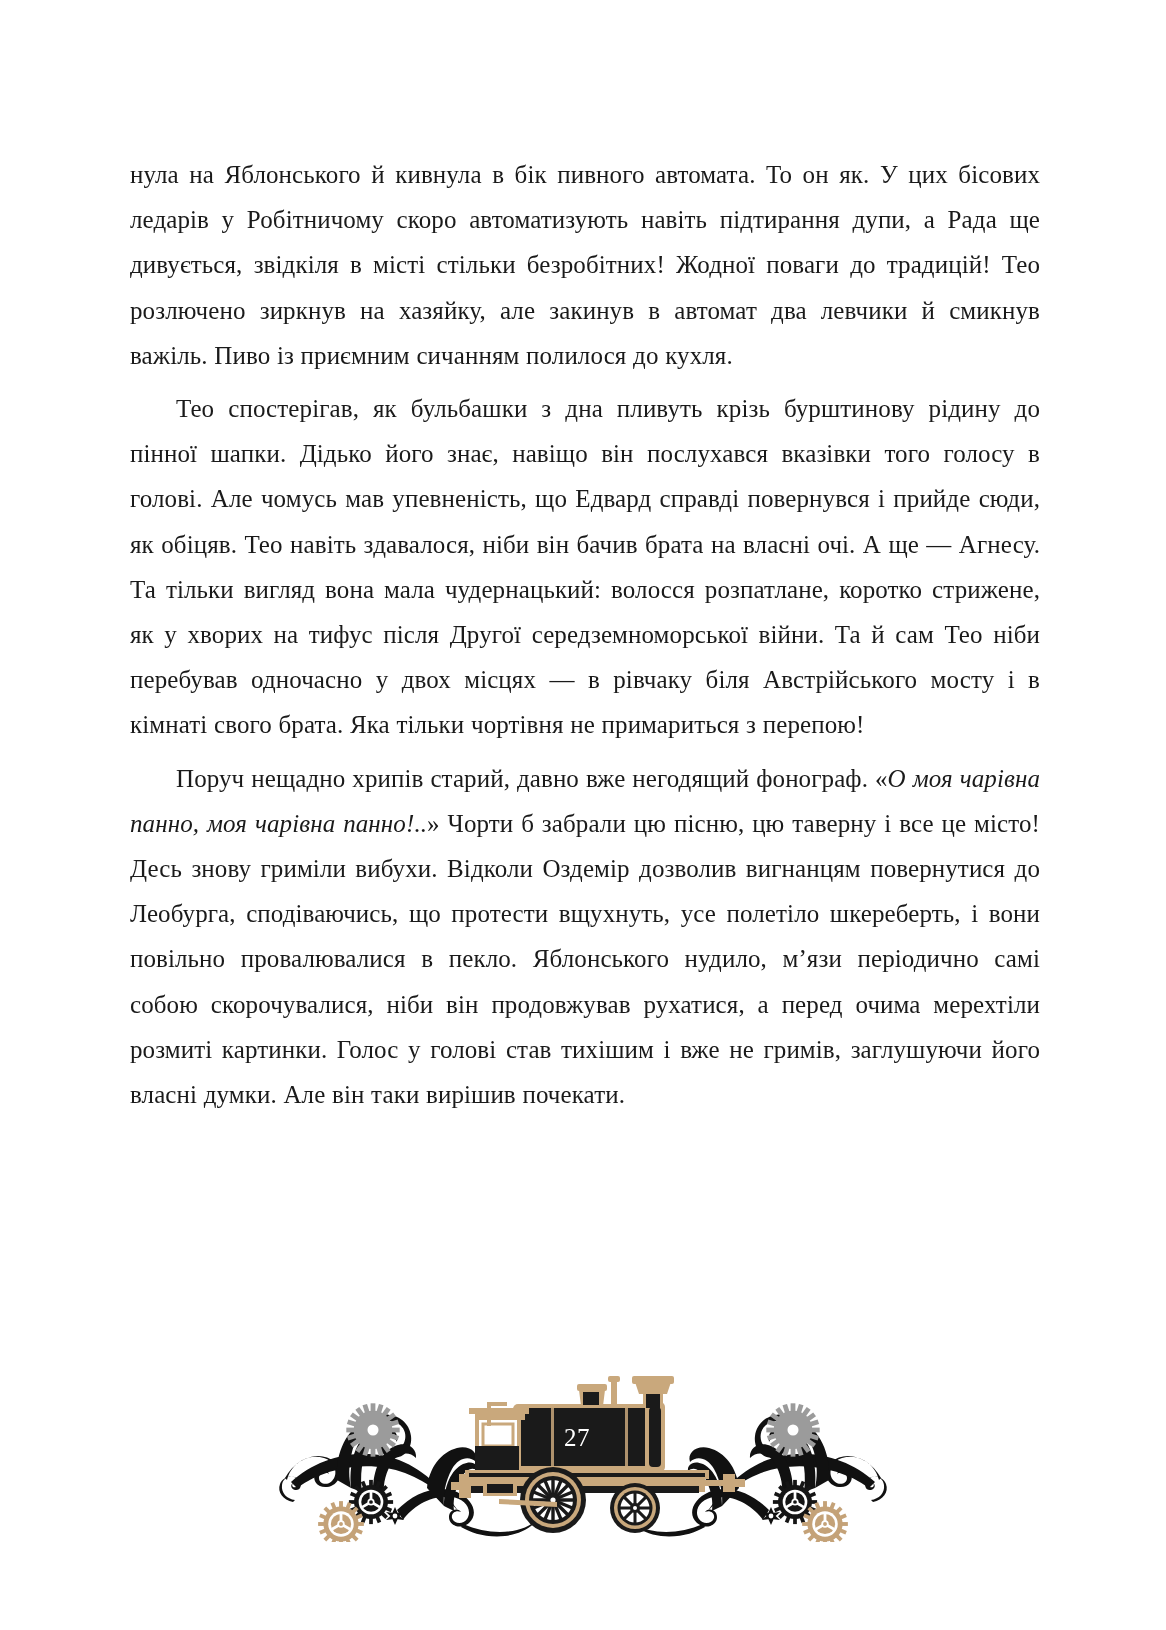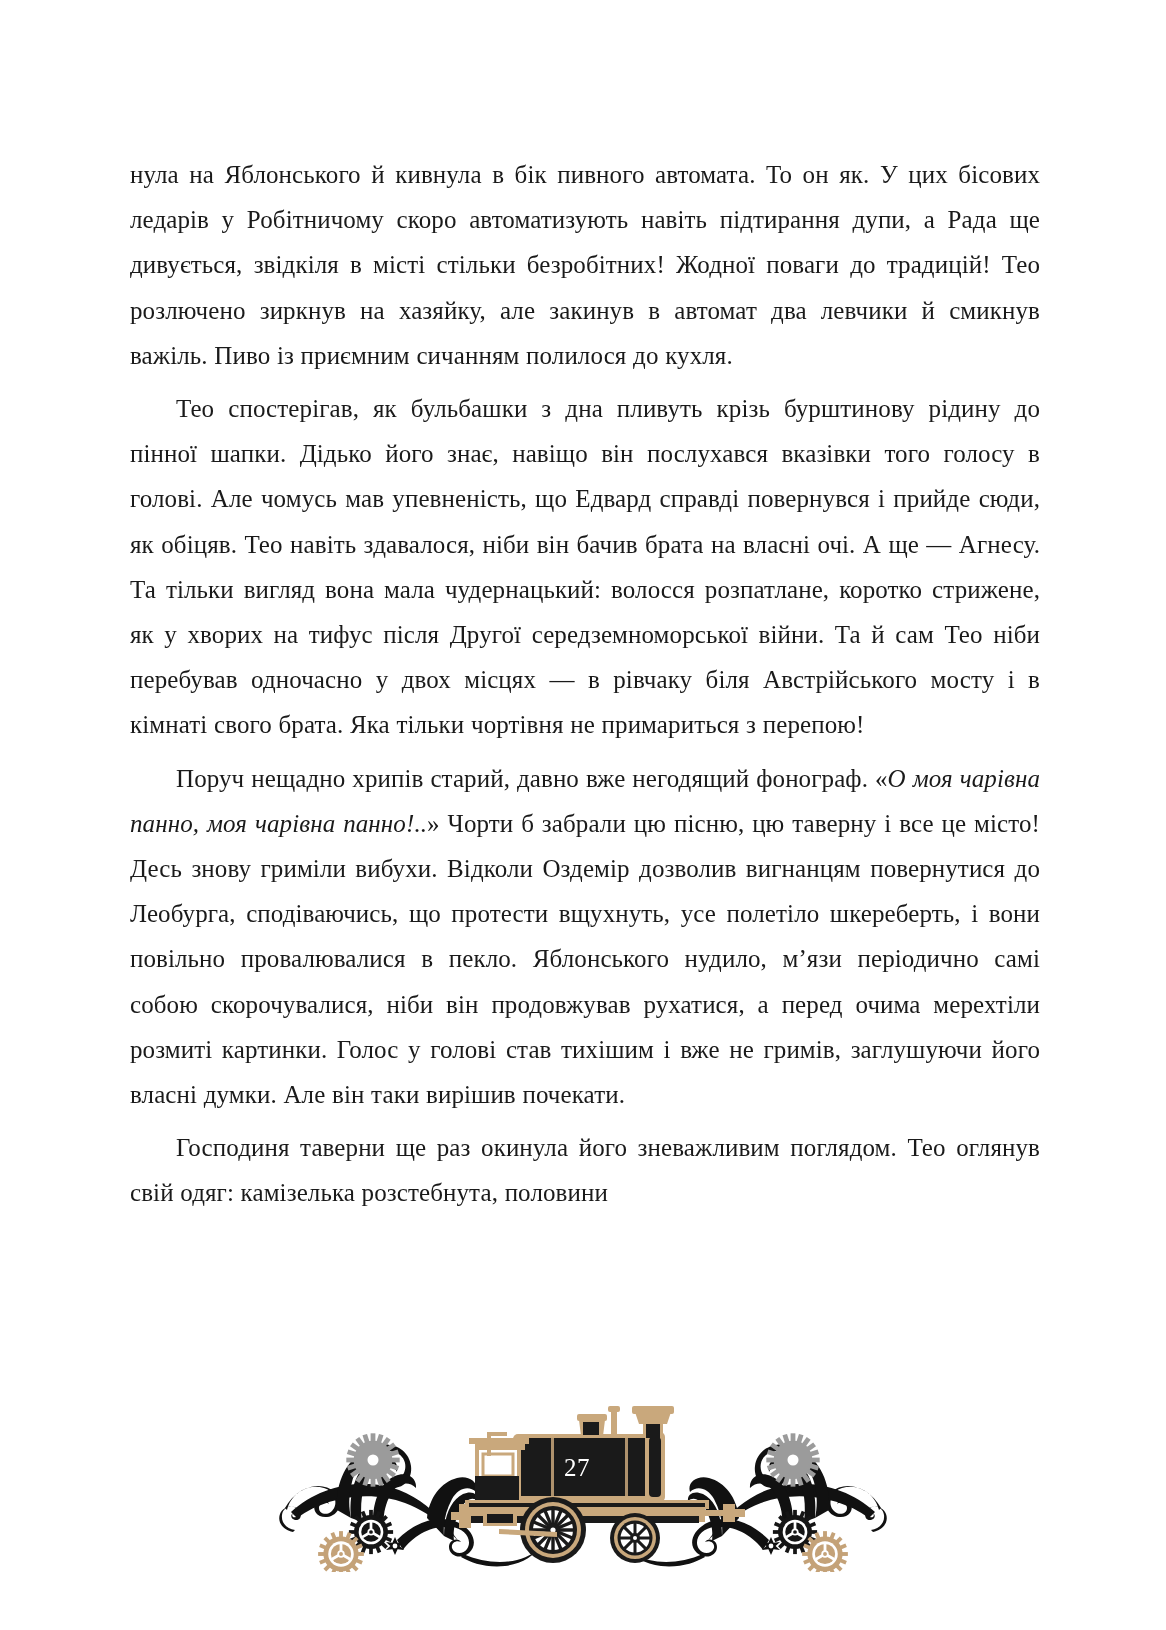--- a/index.html
+++ b/index.html
@@ -49,21 +49,21 @@
   }
   .para .it {
     font-style: italic;
   }
 
   
   #footer-ornament {
     position: absolute;
     left: 50%;
     transform: translateX(-50%);
-    top: 1382px;
+    top: 1352px;
     width: 640px;
     height: 190px;
   }
   #footer-ornament svg {
     display: block;
     width: 100%;
     height: 100%;
   }
   #page-number-text {
     font-family: "Liberation Serif", "DejaVu Serif", serif;
@@ -78,21 +78,20 @@
 <div id="page">
 
   <div id="text-column">
 
     <p class="para">нула на Яблонського й кивнула в бік пивного автомата. То он як. У цих бісових ледарів у Робітничому скоро автоматизують навіть підтирання дупи, а Рада ще дивується, звідкіля в місті стільки безробітних! Жодної поваги до традицій! Тео розлючено зиркнув на хазяйку, але закинув в автомат два левчики й смикнув важіль. Пиво із приємним сичанням полилося до кухля.</p>
 
     <p class="para indent">Тео спостерігав, як бульбашки з дна пливуть крізь бурштинову рідину до пінної шапки. Дідько його знає, навіщо він послухався вказівки того голосу в голові. Але чомусь мав упевненість, що Едвард справді повернувся і прийде сюди, як обіцяв. Тео навіть здавалося, ніби він бачив брата на власні очі. А ще — Агнесу. Та тільки вигляд вона мала чудернацький: волосся розпатлане, коротко стрижене, як у хворих на тифус після Другої середземноморської війни. Та й сам Тео ніби перебував одночасно у двох місцях — в рівчаку біля Австрійського мосту і в кімнаті свого брата. Яка тільки чортівня не примариться з перепою!</p>
 
     <p class="para indent"><span>Поруч нещадно хрипів старий, давно вже негодящий фонограф. «</span><span class="it">О моя чарівна панно, моя чарівна панно!..</span><span>» Чорти б забрали цю пісню, цю таверну і все це місто! Десь знову гриміли вибухи. Відколи Оздемір дозволив вигнанцям повернутися до Леобурга, сподіваючись, що протести вщухнуть, усе полетіло шкереберть, і вони повільно провалювалися в пекло. Яблонського нудило, м’язи періодично самі собою скорочувалися, ніби він продовжував рухатися, а перед очима мерехтіли розмиті картинки. Голос у голові став тихішим і вже не гримів, заглушуючи його власні думки. Але він таки вирішив почекати.</span></p>
 
-    <p class="para indent">Господиня таверни ще раз окинула його зневажливим поглядом. Тео оглянув свій одяг: камізелька розстебнута, половини</p>
 
   </div>
 
   <div id="footer-ornament">
     <svg viewBox="0 0 640 190" xmlns="http://www.w3.org/2000/svg" aria-hidden="true">
 
       <defs>
 
         <g id="flourish-half">
 

